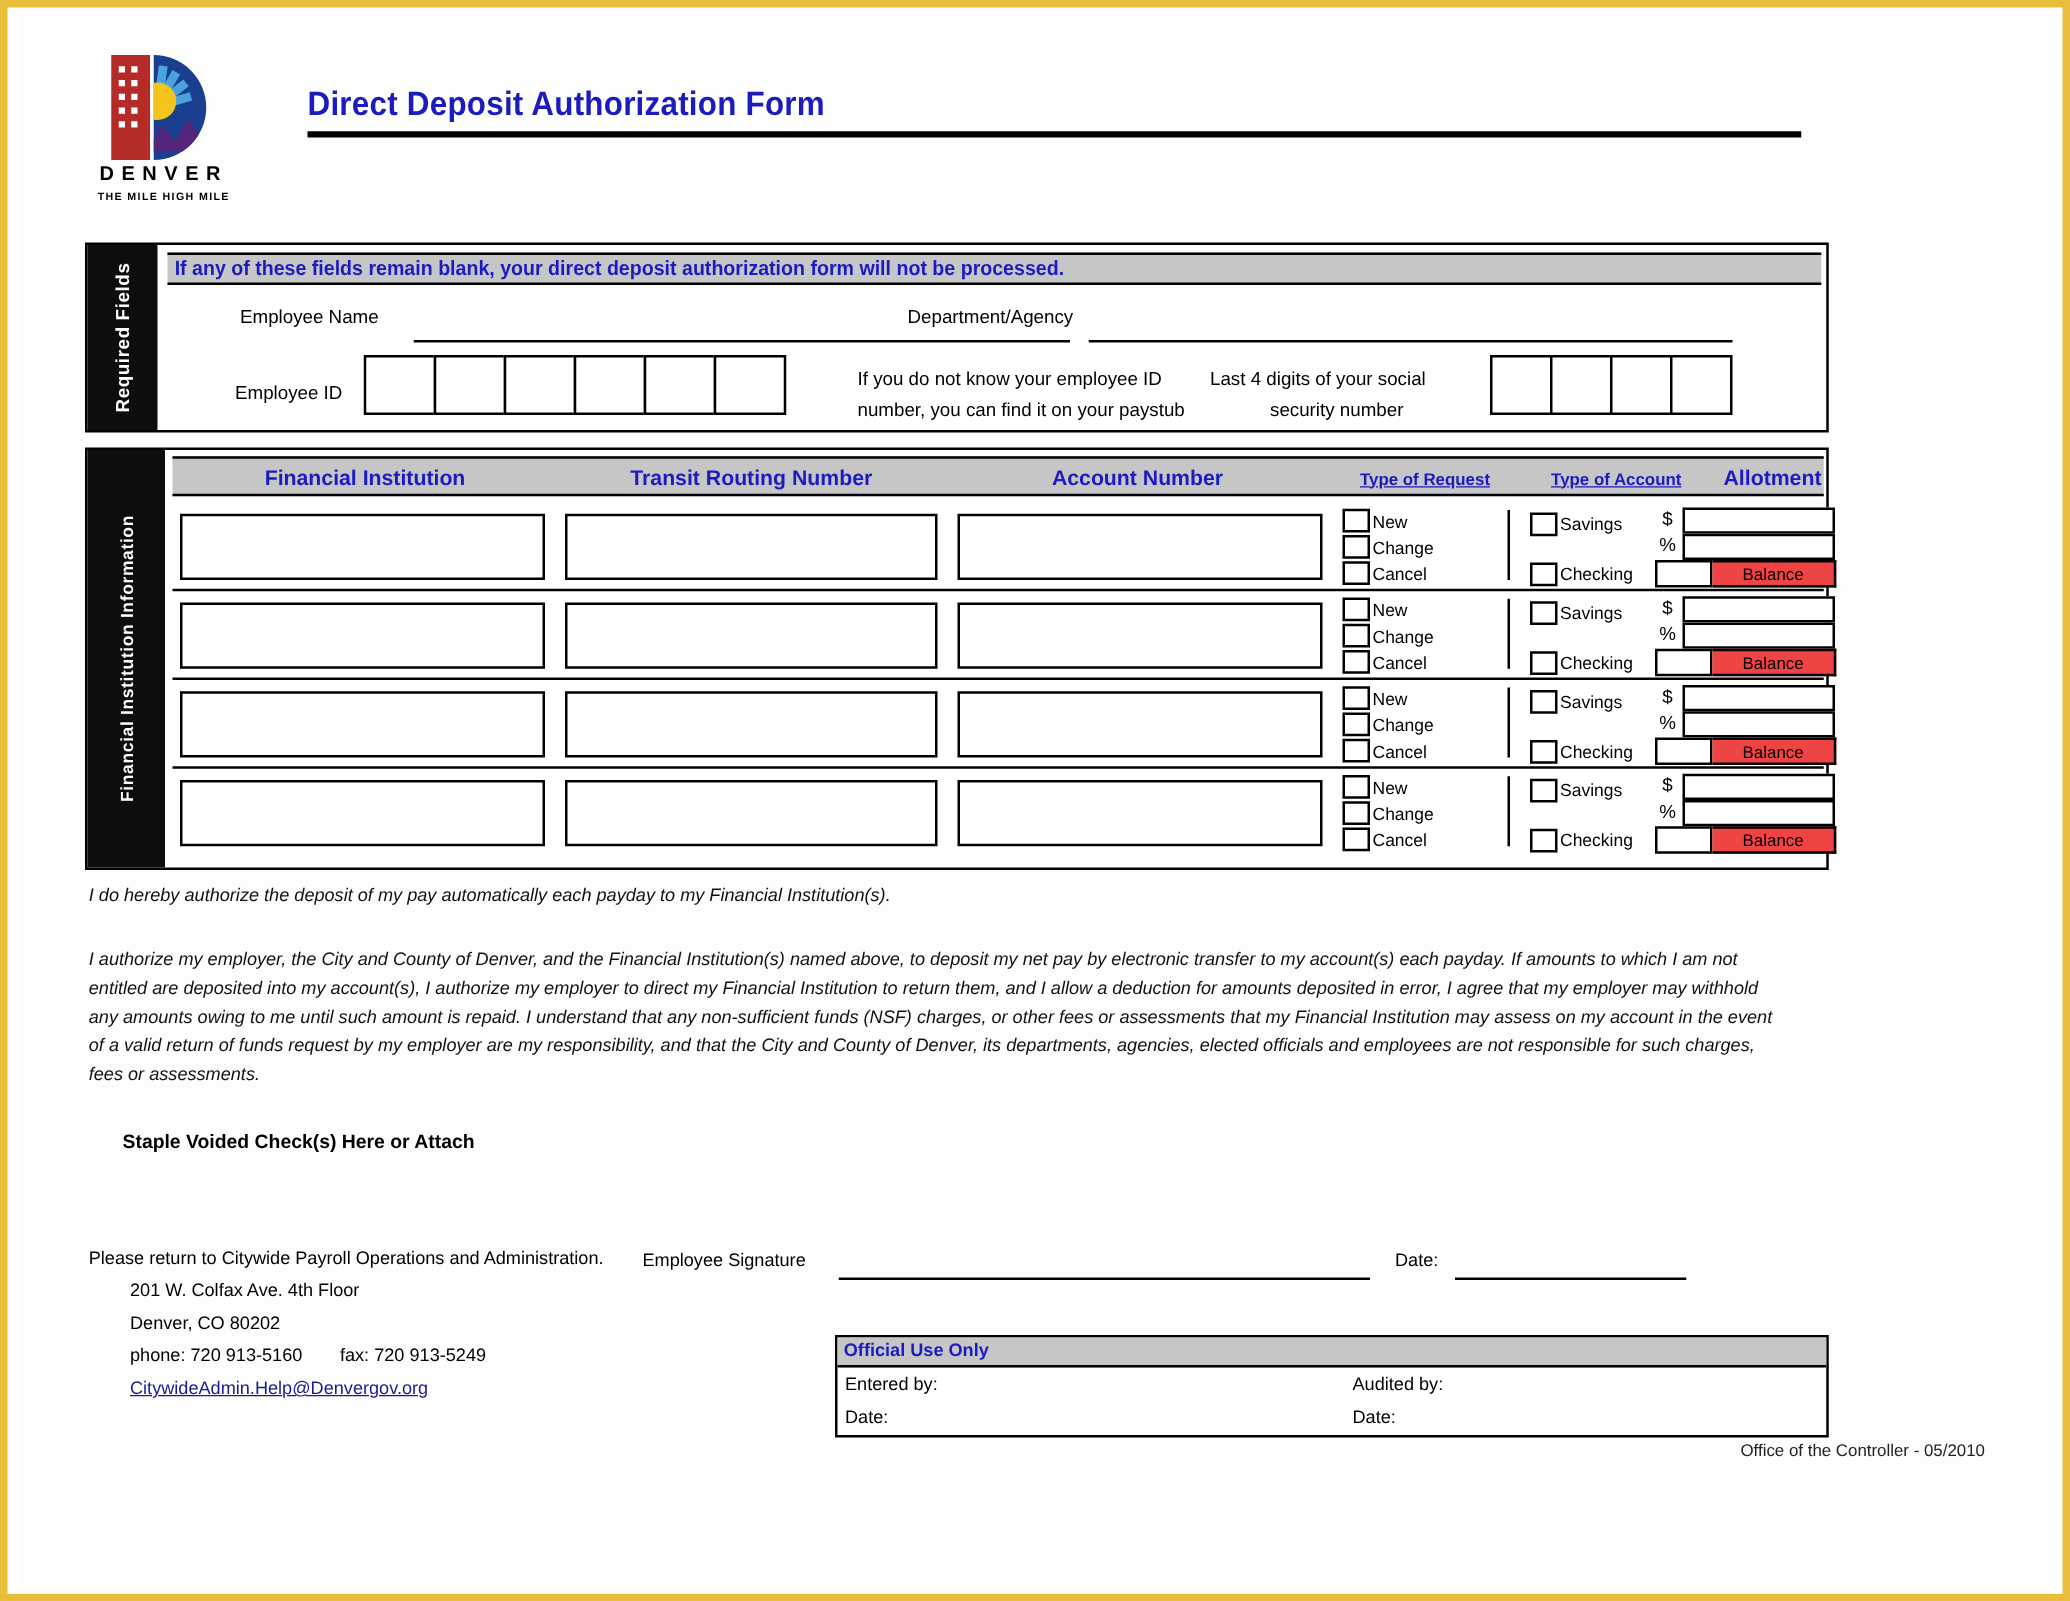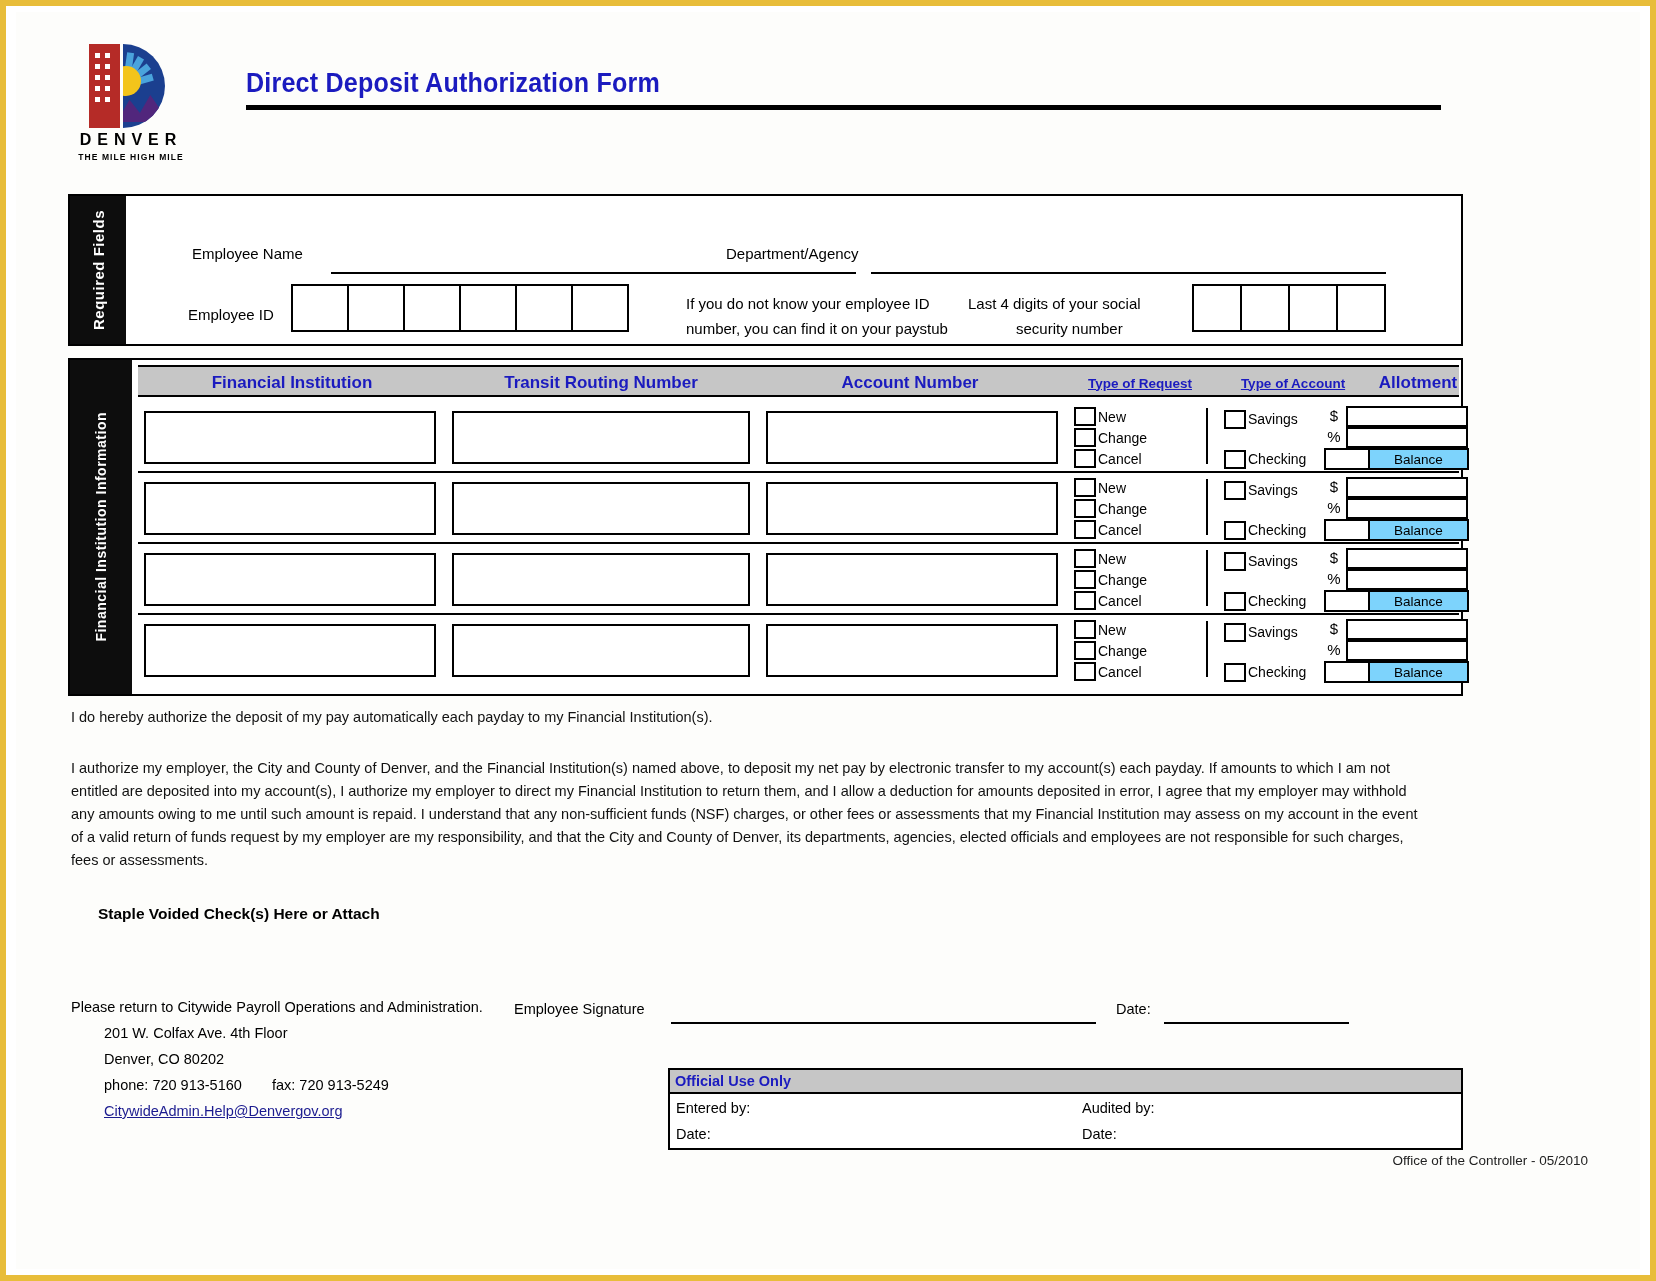--- a/index.html
+++ b/index.html
@@ -148,26 +148,26 @@
     font-size: 15px;
   }
   .abox {
     position: absolute; left: 22px; width: 122px; height: 21px;
     border: 2px solid #000; background: #fff;
   }
   .balrow { position: absolute; left: 0; top: 42px; width: 145px; height: 22px; display: flex; }
   .balck { width: 46px; height: 22px; border: 2px solid #000; background: #fff; flex: none; }
   .ballbl {
     flex: 1; height: 22px; border: 2px solid #000; border-left: none;
-    background: #7dd3fc; font-size: 13.5px; display: flex;
+    background: #ef4444; font-size: 13.5px; display: flex;
     align-items: center; justify-content: center;
   }
 
   
-  .bodytxt { position: absolute; font-size: 14.5px; line-height: 23px; color: #111; }
+  .bodytxt { position: absolute; font-size: 14.5px; line-height: 23px; color: #111; font-style: italic; }
   .auth1 { left: 55px; top: 694px; width: 1380px; }
   .auth2 { left: 55px; top: 745px; width: 1355px; text-align: left; }
 
   .staple {
     position: absolute; left: 82px; top: 889px; width: 420px;
     font-size: 15.5px; font-weight: bold; line-height: 26px;
   }
   .staple .l2 { margin-left: 14px; }
 
   .sig-lbl { position: absolute; font-size: 14.5px; }
@@ -232,20 +232,23 @@
       <div class="title-main">Direct Deposit Authorization Form</div>
       <div class="title-rule"></div>
     </div>
   </div>
 
   <div class="req-box">
     <div class="vtab">
       <span>Required Fields</span>
     </div>
     <div class="req-inner">
+      <div class="warn-bar">
+        <div class="t">If any of these fields remain blank, your direct deposit authorization form will not be processed.</div>
+      </div>
 
       <div class="lbl" style="position:absolute;left:66px;top:49px">Employee Name</div>
       <div class="rule" style="left:205px;top:76px;width:525px"></div>
 
       <div class="lbl" style="position:absolute;left:600px;top:49px">Department/Agency</div>
       <div class="rule" style="left:745px;top:76px;width:515px"></div>
 
       <div class="lbl" style="position:absolute;left:62px;top:110px">Employee ID</div>
       <div class="cellrow" style="left:165px;top:88px">
         <div class="cb"></div>

